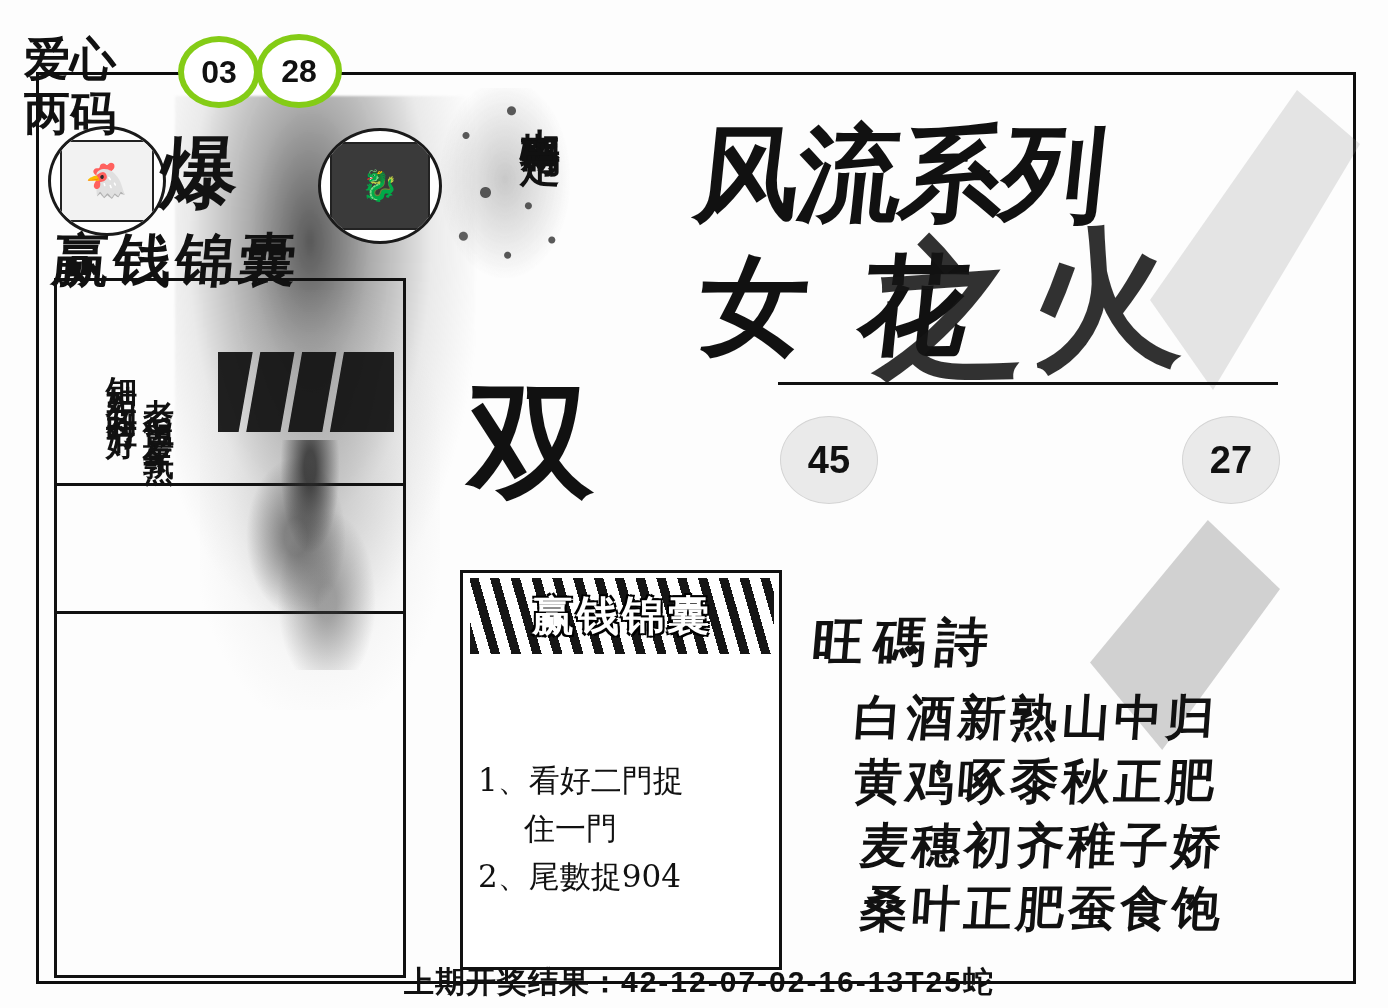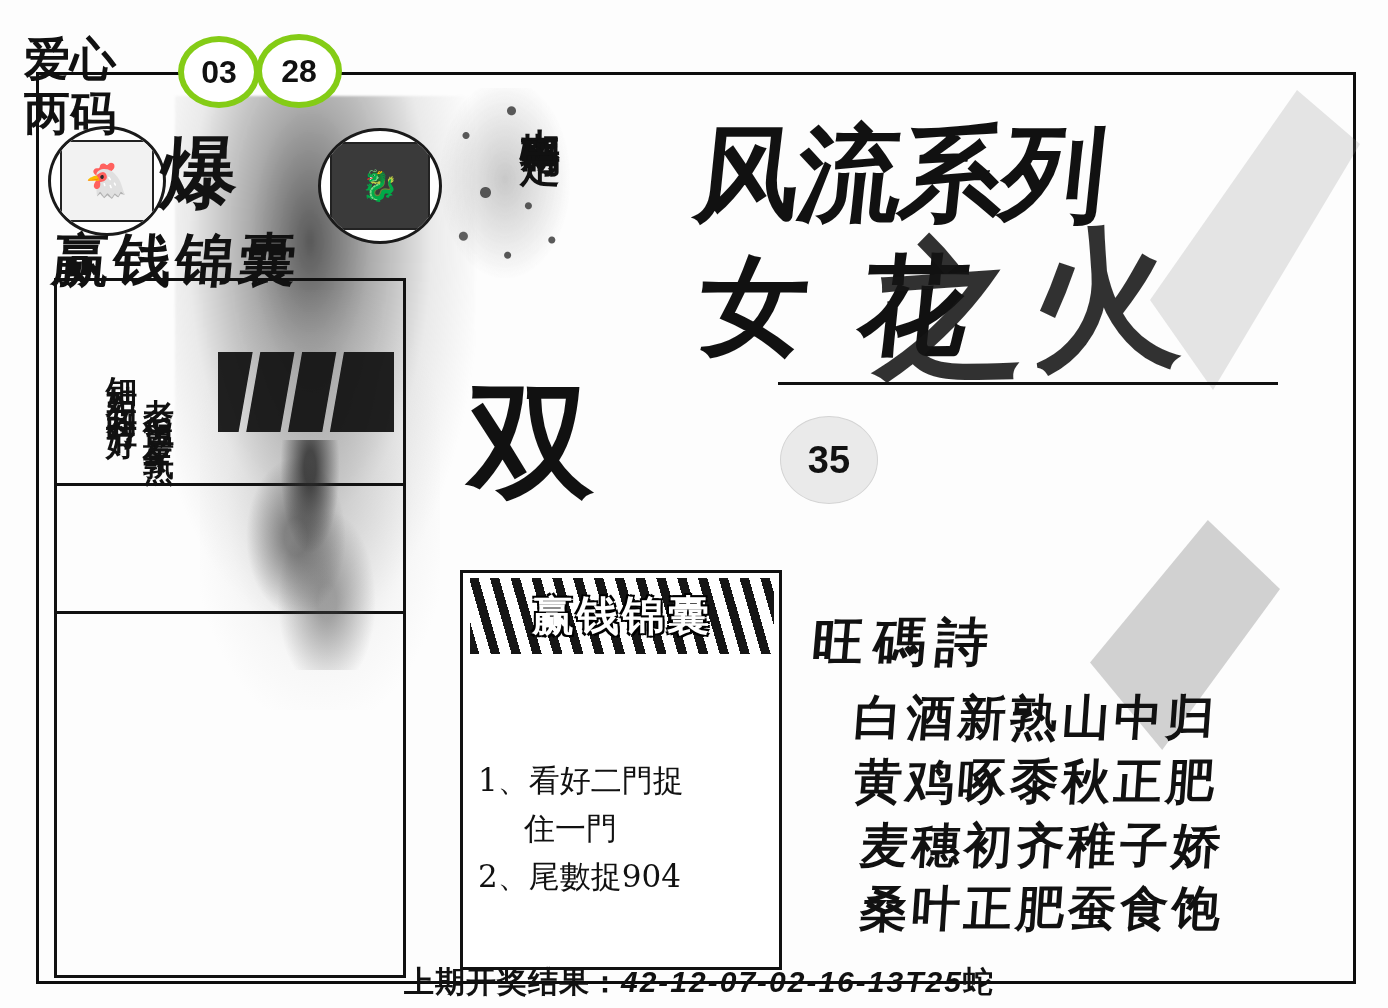--- a/index.html
+++ b/index.html
@@ -392,21 +392,20 @@
     left: 404px; top: 962px;
     font-size: 30px;
     font-weight: bold;
     font-family: "DejaVu Serif", serif;
     letter-spacing: 1px;
     white-space: nowrap;
   }
   #last-draw .nums {
     font-family: "Liberation Sans", sans-serif;
     letter-spacing: 2px;
-    font-style: italic;
   }
 </style>
 </head>
 <body>
 
 <div id="sheet">
 
   <div class="outer-border"></div>
 
   <div id="portrait"></div>
@@ -429,21 +428,22 @@
   <div id="shuang">双</div>
 
   <div id="masthead">
     <div id="title-row1">风流系列</div>
     <div id="title-row2">女花</div>
     <div id="title-overlay">之火</div>
   </div>
   <div id="masthead-rule"></div>
 
   <div id="draw-balls">
-    <div class="dball">35</div>
+    <div class="dball">45</div>
+    <div class="dball">27</div>
   </div>
 
   <div id="left-panel">
     <div class="divider" id="div1"></div>
     <div class="divider" id="div2"></div>
   </div>
   <div id="aixin">爱心两码</div>
   <div class="ball" id="ball-03">03</div>
   <div class="ball" id="ball-28">28</div>
   <div id="yinqian-left">赢钱锦囊</div>

